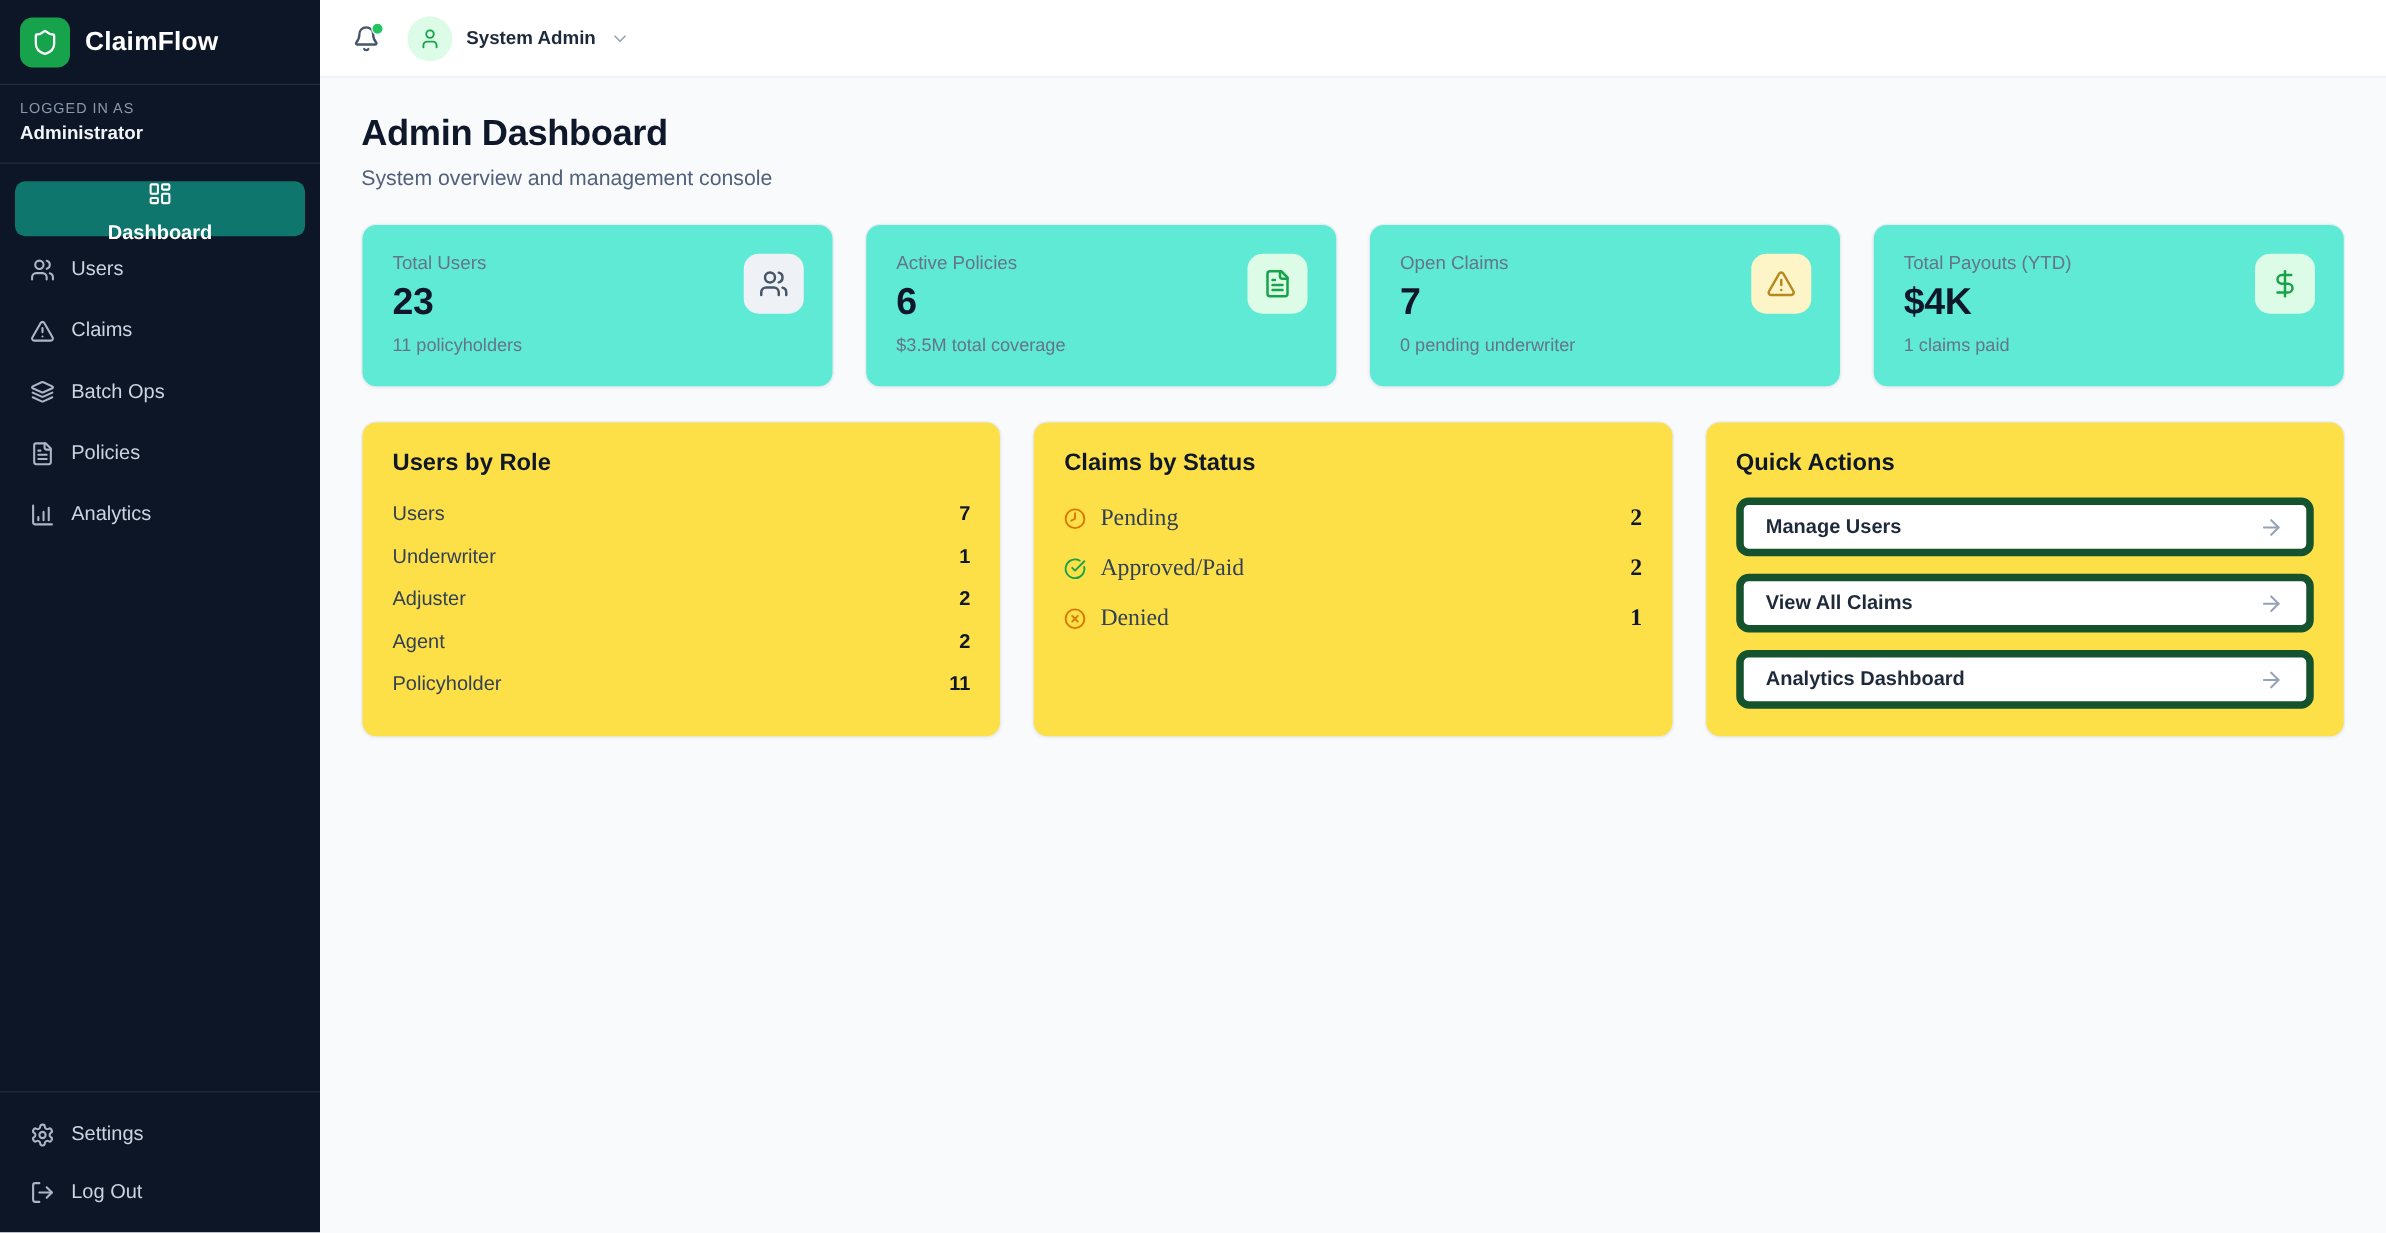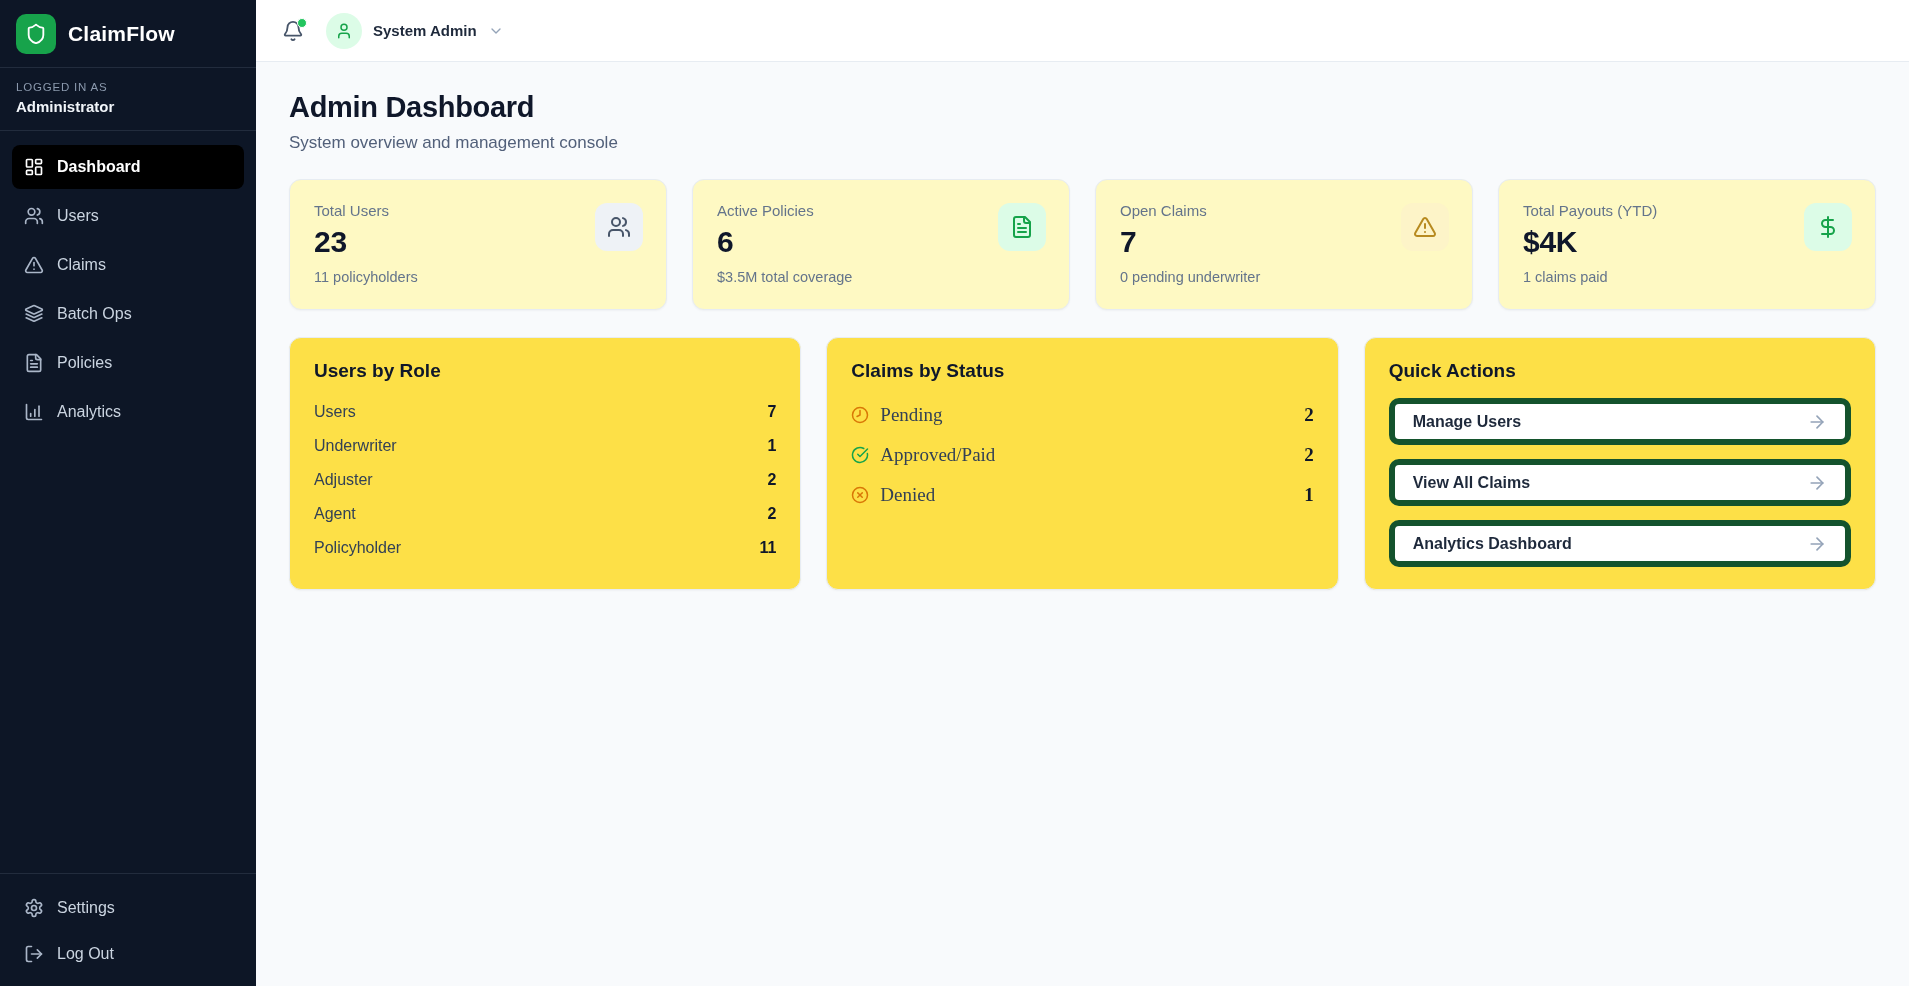--- a/index.html
+++ b/index.html
@@ -41,21 +41,21 @@
   }
   .login-value { font-size: 15px; font-weight: 700; color: #f1f5f9; margin-top: 5px; }
   .nav { padding: 14px 12px; display: flex; flex-direction: column; gap: 5px; }
   .nav-item {
     display: flex; align-items: center; gap: 13px;
     height: 44px; padding: 0 12px; border-radius: 8px;
     font-size: 16px; font-weight: 500; color: #cbd5e1;
     cursor: pointer;
   }
   .nav-item .nav-ic { color: #aab6c8; }
-  .nav-item.active { background: #000000; color: #ffffff; font-weight: 600; }
+  .nav-item.active { background: #0f766e; color: #ffffff; font-weight: 600; flex-direction: column; }
   .nav-item.active .nav-ic { color: #ffffff; }
   .sidebar-spacer { flex: 1; }
   .sidebar-footer {
     border-top: 1px solid rgba(148,163,184,0.16);
     padding: 12px 12px 10px 12px;
     display: flex; flex-direction: column; gap: 2px;
   }
 
   
   .right-col { flex: 1; display: flex; flex-direction: column; height: 100%; }
@@ -83,21 +83,21 @@
   
   .main { flex: 1; padding: 29px 33px; overflow: hidden; }
   .page-title { font-size: 29px; font-weight: 700; color: #0f172a; letter-spacing: -0.3px; }
   .page-subtitle { font-size: 17px; color: #52607a; margin-top: 9px; }
 
   .stats-grid {
     margin-top: 26px;
     display: grid; grid-template-columns: repeat(4, 1fr); gap: 25px;
   }
   .stat-card {
-    position: relative; background: #fef9c3;
+    position: relative; background: #5eead4;
     border: 1px solid #e7ecf2; border-radius: 12px;
     padding: 22px 24px 24px 24px;
     box-shadow: 0 1px 2px rgba(15,23,42,0.04);
   }
   .stat-label { font-size: 15px; color: #64748b; }
   .stat-value { font-size: 30px; font-weight: 700; color: #0f172a; margin-top: 6px; letter-spacing: -0.3px; }
   .stat-sub { font-size: 14.5px; color: #64748b; margin-top: 10px; }
   .stat-badge {
     position: absolute; top: 23px; right: 23px;
     width: 48px; height: 48px; border-radius: 12px;

